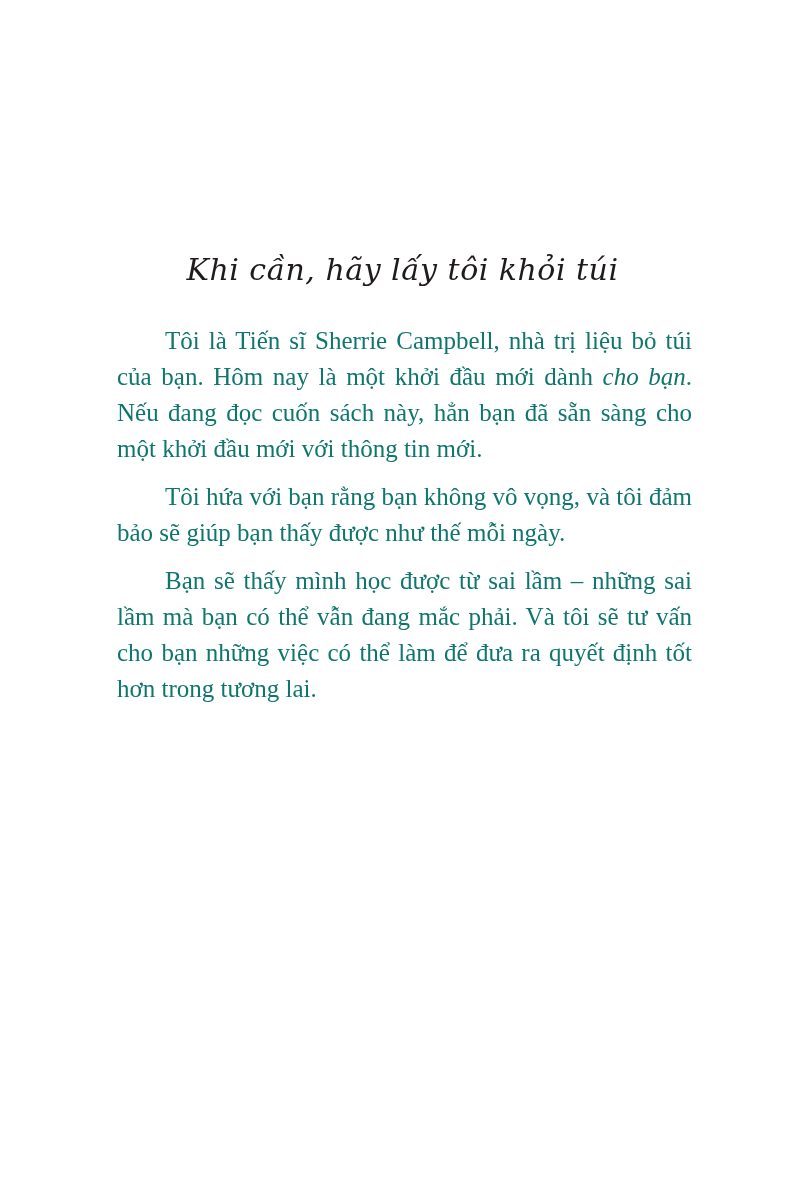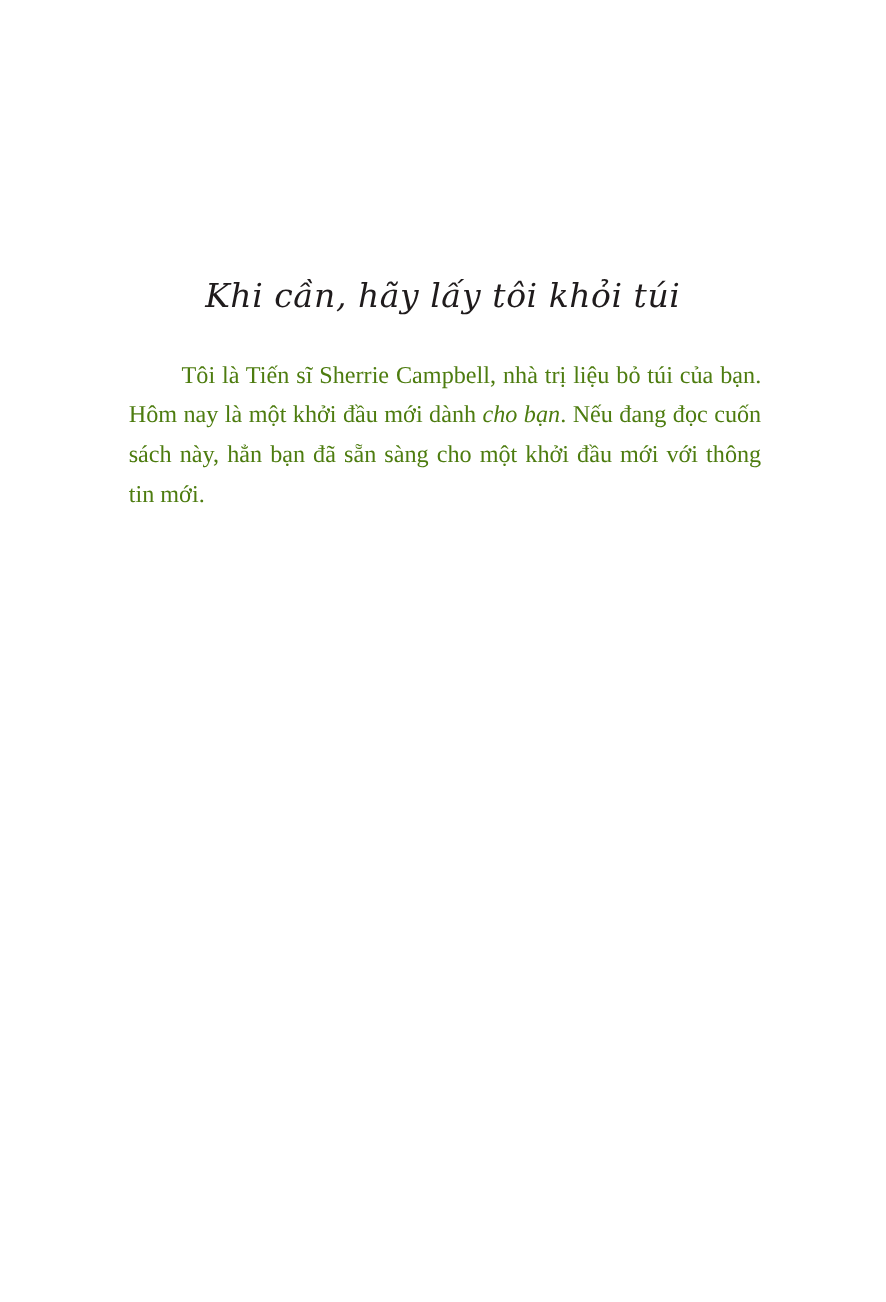--- a/index.html
+++ b/index.html
@@ -38,33 +38,35 @@
       font-weight: normal;
     }
     .body-text {
       position: absolute;
       left: 117px;
       top: 323px;
       width: 575px;
     }
     .para {
       font-family: "Liberation Serif", serif;
-      font-size: 22px;
+      font-size: 25px;
       line-height: 36px;
       text-align: justify;
       text-indent: 48px;
       margin: 0 0 12px 0;
-      color: #4d7c0f;
+      color: #0f766e;
     }
     .para .it {
       font-style: italic;
     }
   </style>
 </head>
 <body>
 
 <div class="page">
   <h1 class="title">Khi cần, hãy lấy tôi khỏi túi</h1>
 
   <div class="body-text">
     <p class="para"><span>Tôi là Tiến sĩ Sherrie Campbell, nhà trị liệu bỏ túi của bạn. Hôm nay là một khởi đầu mới dành </span><span class="it">cho bạn</span><span>. Nếu đang đọc cuốn sách này, hẳn bạn đã sẵn sàng cho một khởi đầu mới với thông tin mới.</span></p>
+    <p class="para">Tôi hứa với bạn rằng bạn không vô vọng, và tôi đảm bảo sẽ giúp bạn thấy được như thế mỗi ngày.</p>
+    <p class="para">Bạn sẽ thấy mình học được từ sai lầm – những sai lầm mà bạn có thể vẫn đang mắc phải. Và tôi sẽ tư vấn cho bạn những việc có thể làm để đưa ra quyết định tốt hơn trong tương lai.</p>
   </div>
 </div>
 
 </body></html>

